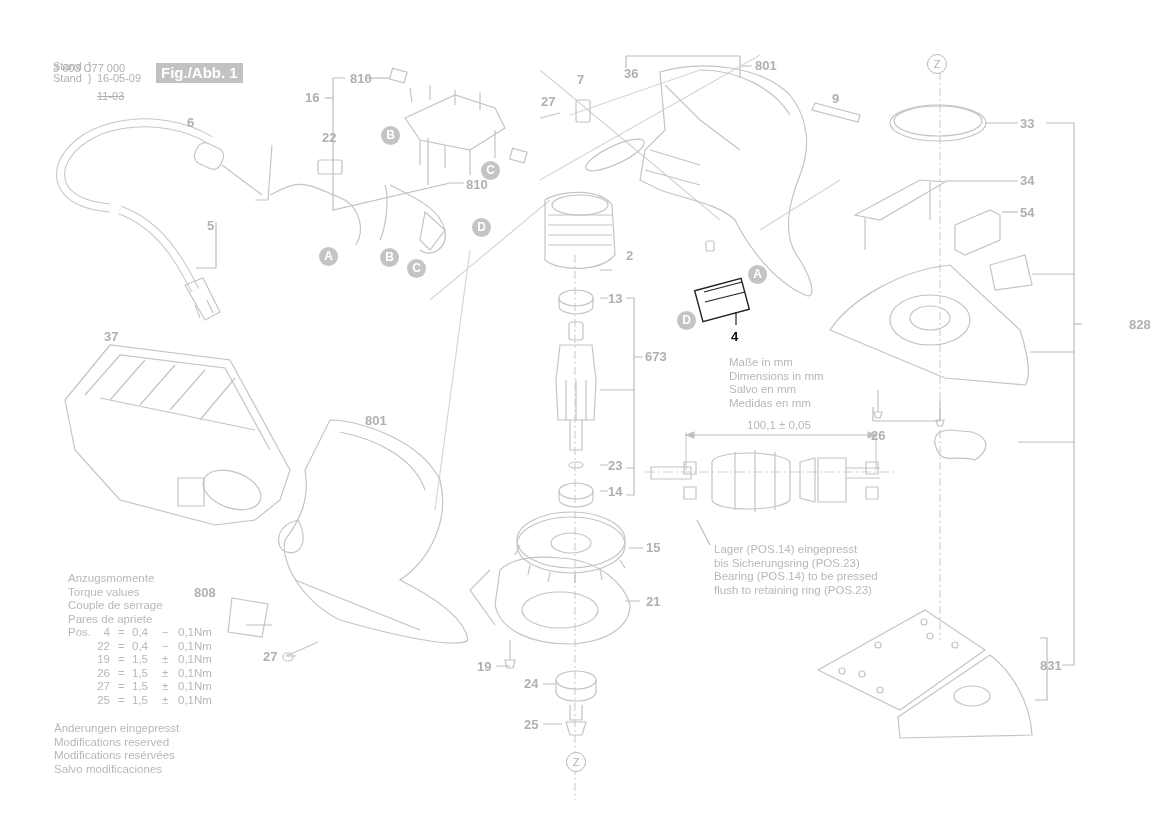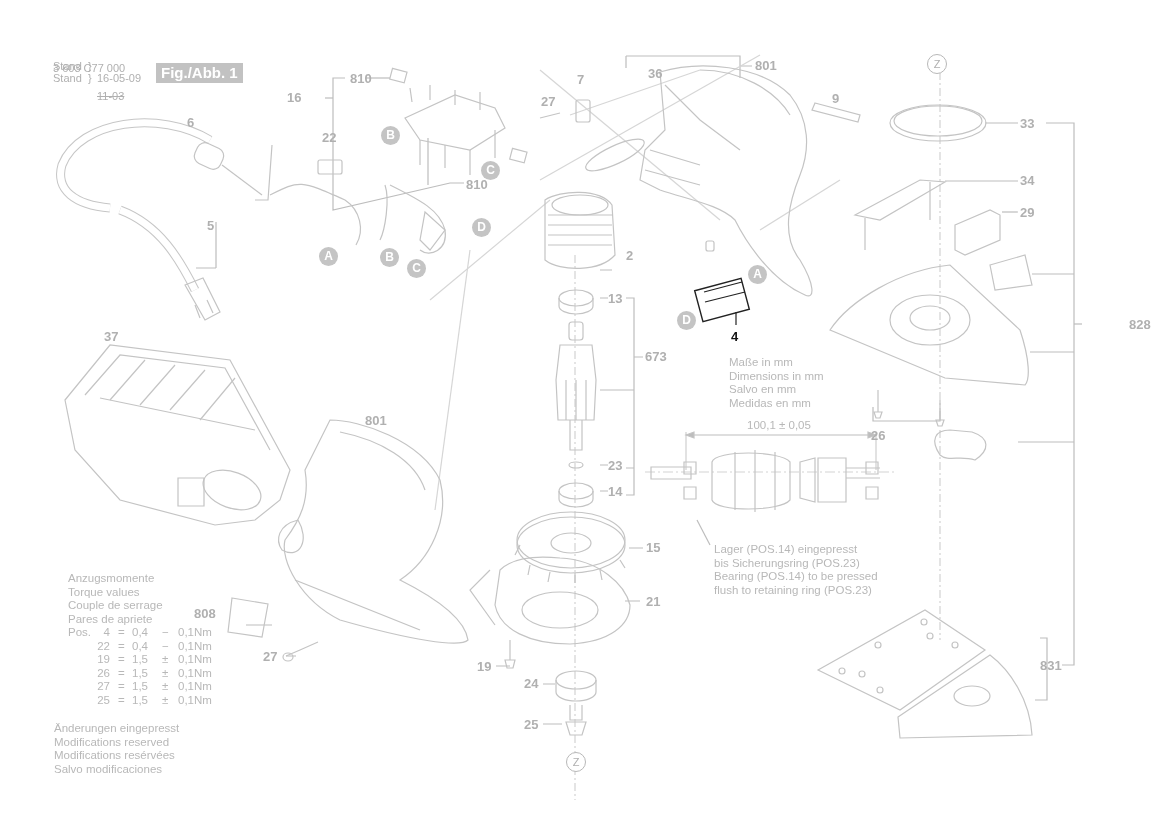--- a/index.html
+++ b/index.html
@@ -206,49 +206,49 @@
 <div class="abs hdr" style="left:53px; top:60px;">Stand</div>
 <div class="abs hdr" style="left:88px; top:60px;">}</div>
 <div class="abs hdr" style="left:97px; top:60px; text-decoration: line-through; margin-top: 30px;">11-03</div>
 <div class="abs hdr" style="left:53px; top:72px;">Stand</div>
 <div class="abs hdr" style="left:88px; top:72px;">}</div>
 <div class="abs hdr" style="left:97px; top:72px;">16-05-09</div>
 <div class="abs fig" style="left:156px; top:63px;">Fig./Abb. 1</div>
 
 <div class="abs pos" style="left:187px; top:116px;">6</div>
 <div class="abs pos" style="left:207px; top:219px;">5</div>
-<div class="abs pos" style="left:287px; top:91px;">16</div>
+<div class="abs pos" style="left:305px; top:91px;">16</div>
 <div class="abs pos" style="left:350px; top:72px;">810</div>
 <div class="abs pos" style="left:466px; top:178px;">810</div>
 <div class="abs pos" style="left:322px; top:131px;">22</div>
 <div class="abs pos" style="left:541px; top:95px;">27</div>
 <div class="abs pos" style="left:577px; top:73px;">7</div>
-<div class="abs pos" style="left:648px; top:67px;">36</div>
+<div class="abs pos" style="left:624px; top:67px;">36</div>
 <div class="abs pos" style="left:755px; top:59px;">801</div>
 <div class="abs pos" style="left:832px; top:92px;">9</div>
 <div class="abs pos" style="left:1020px; top:117px;">33</div>
 <div class="abs pos" style="left:1020px; top:174px;">34</div>
-<div class="abs pos" style="left:1020px; top:206px;">29</div>
+<div class="abs pos" style="left:1020px; top:206px;">54</div>
 <div class="abs pos" style="left:1085px; top:318px;margin-left:44px;">828</div>
 <div class="abs pos" style="left:1040px; top:659px;">831</div>
 <div class="abs pos" style="left:626px; top:249px;">2</div>
 <div class="abs pos" style="left:608px; top:292px;">13</div>
 <div class="abs pos" style="left:645px; top:350px;">673</div>
 <div class="abs pos" style="left:608px; top:459px;">23</div>
 <div class="abs pos" style="left:608px; top:485px;">14</div>
 <div class="abs pos" style="left:646px; top:541px;">15</div>
 <div class="abs pos" style="left:646px; top:595px;">21</div>
 <div class="abs pos" style="left:477px; top:660px;">19</div>
 <div class="abs pos" style="left:524px; top:677px;">24</div>
 <div class="abs pos" style="left:524px; top:718px;">25</div>
 <div class="abs pos dark" style="left:731px; top:330px;">4</div>
 <div class="abs pos" style="left:871px; top:429px;">26</div>
 <div class="abs pos" style="left:104px; top:330px;">37</div>
 <div class="abs pos" style="left:365px; top:414px;">801</div>
-<div class="abs pos" style="left:194px; top:607px;">808</div>
+<div class="abs pos" style="left:194px; top:586px;">808</div>
 <div class="abs pos" style="left:263px; top:650px;">27</div>
 
 <div class="abs circ" style="left:381px; top:126px;">B</div>
 <div class="abs circ" style="left:481px; top:161px;">C</div>
 <div class="abs circ" style="left:319px; top:247px;">A</div>
 <div class="abs circ" style="left:380px; top:248px;">B</div>
 <div class="abs circ" style="left:407px; top:259px;">C</div>
 <div class="abs circ" style="left:472px; top:218px;">D</div>
 <div class="abs circ" style="left:748px; top:265px;">A</div>
 <div class="abs circ" style="left:677px; top:311px;">D</div>

